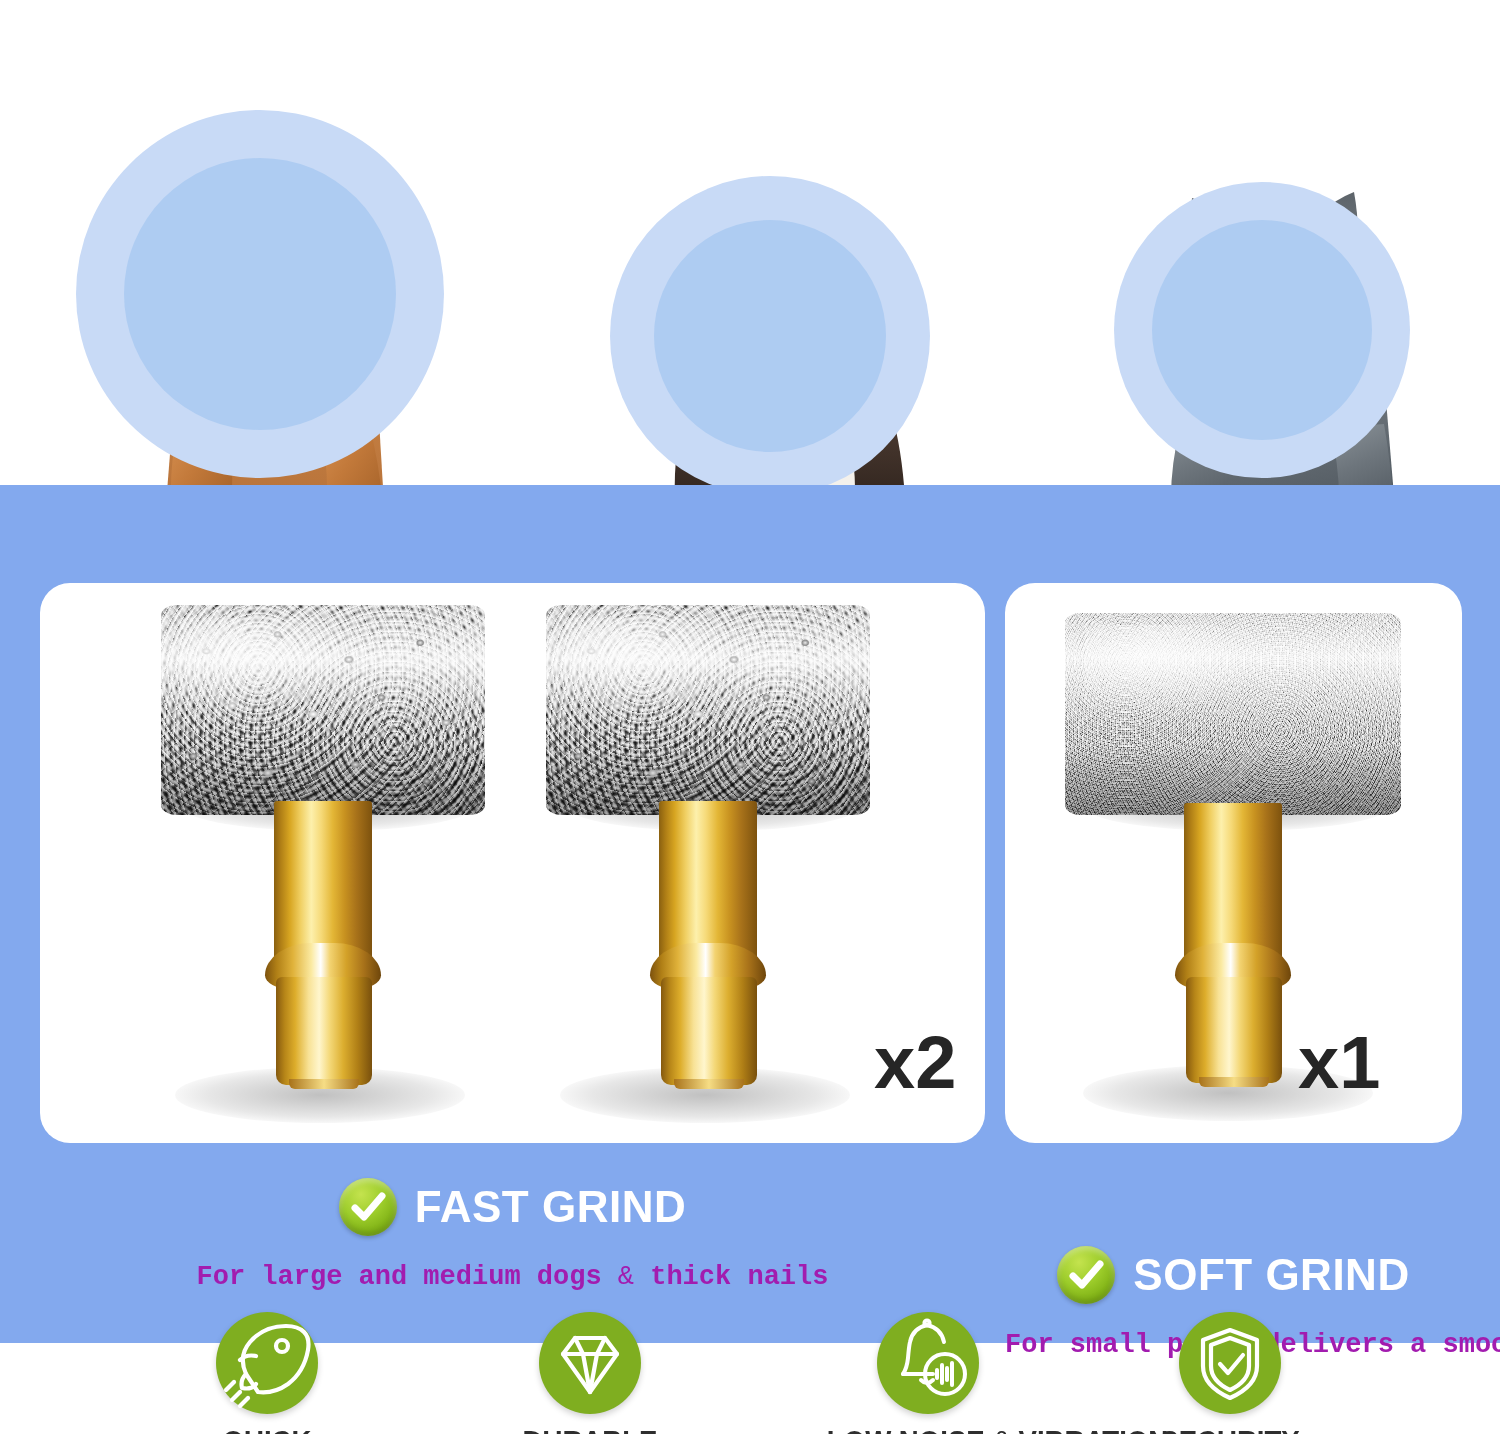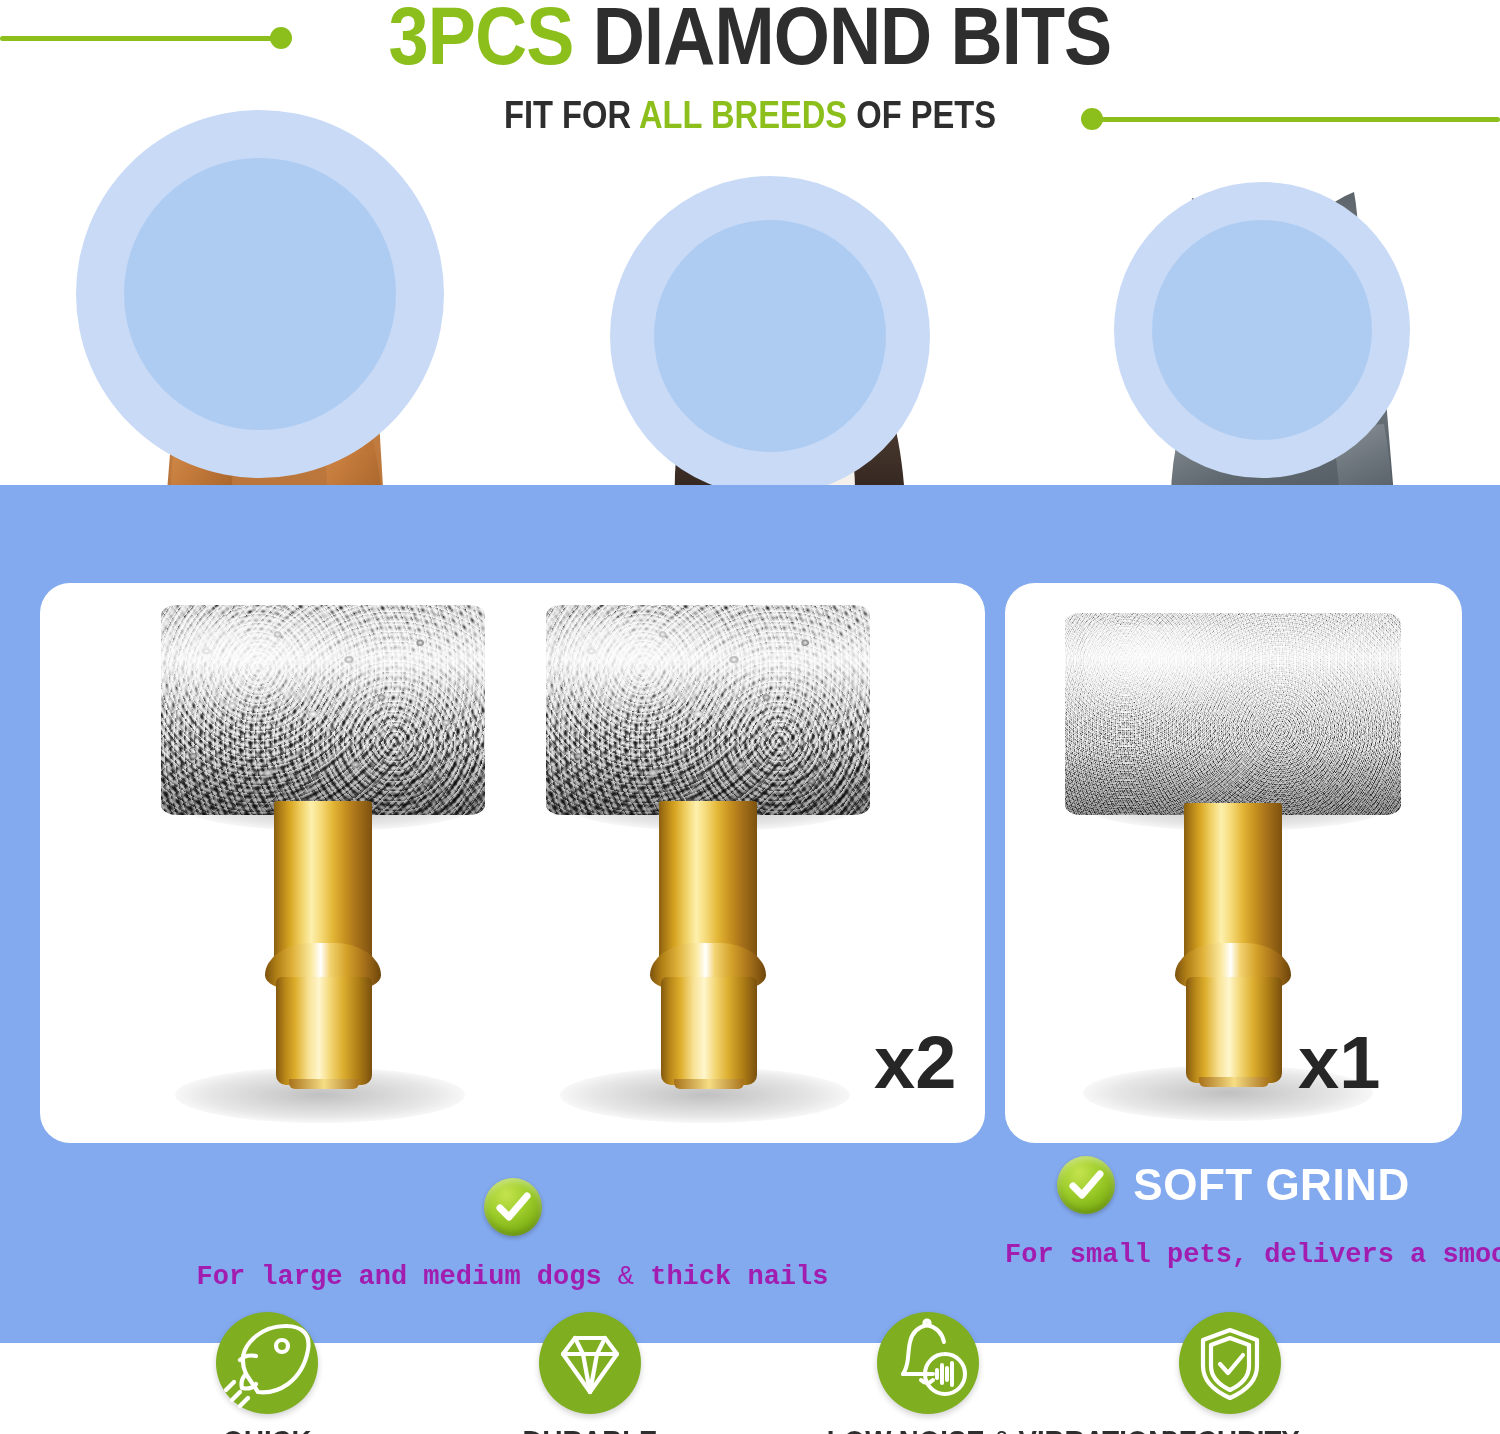--- a/index.html
+++ b/index.html
@@ -177,30 +177,20 @@
     font-weight:bold;font-size:30px;color:#2e2e2e;line-height:1;
     white-space:nowrap;transform:scaleX(.92);
   }
   .blabel .amp{font-weight:normal;}
 </style>
 </head>
 <body>
 
 <div class="stage">
 
-  <div class="header">
-    <div class="rule rule-left"></div>
-    <div class="dot dot-left"></div>
-    <div class="rule rule-right"></div>
-    <div class="dot dot-right"></div>
-
-    <div class="title"><span class="grn">3PCS</span> <span>DIAMOND BITS</span></div>
-
-    <div class="subtitle"><span>FIT FOR </span><span class="grn">ALL BREEDS</span><span> OF PETS</span></div>
-  </div>
 
   <div class="pets">
 
     <div class="pet" style="left:62px;top:4px;width:430px;height:416px;">
       <div class="halo-out" style="left:14px;top:6px;width:368px;height:368px;"></div>
       <div class="halo-in" style="left:62px;top:54px;width:272px;height:272px;"></div>
       <svg width="430" height="416" viewBox="0 0 430 416">
         <defs>
           <linearGradient id="vfur" x1="0" y1="0" x2="1" y2="1">
             <stop offset="0%" stop-color="#d89152"></stop>
@@ -404,25 +394,26 @@
   </div>
   <div class="qty qty-right">x1</div>
 
   <div class="feat" style="left:40px;top:1178px;width:945px;">
     <div class="feat-head">
       <div class="check">
         <svg width="58" height="58" viewBox="0 0 58 58">
           <path d="M16 30 l9 9 l18 -21" stroke="#ffffff" stroke-width="7" fill="none" stroke-linecap="round" stroke-linejoin="round"></path>
         </svg>
       </div>
+      <div class="feat-title">FAST GRIND</div>
     </div>
     <div class="feat-sub"><span>For large and medium dogs </span><span class="amp">&amp;</span><span> thick nails</span></div>
   </div>
 
-  <div class="feat" style="left:1005px;top:1156px;width:457px;text-align:center;">
+  <div class="feat" style="left:1005px;top:1246px;width:457px;text-align:center;">
     <div class="feat-head">
       <div class="check">
         <svg width="58" height="58" viewBox="0 0 58 58">
           <path d="M16 30 l9 9 l18 -21" stroke="#ffffff" stroke-width="7" fill="none" stroke-linecap="round" stroke-linejoin="round"></path>
         </svg>
       </div>
       <div class="feat-title">SOFT GRIND</div>
     </div>
     <div class="feat-sub"><span>For small pets, delivers a smooth finish</span><span class="amp"></span><span></span></div>
   </div>

